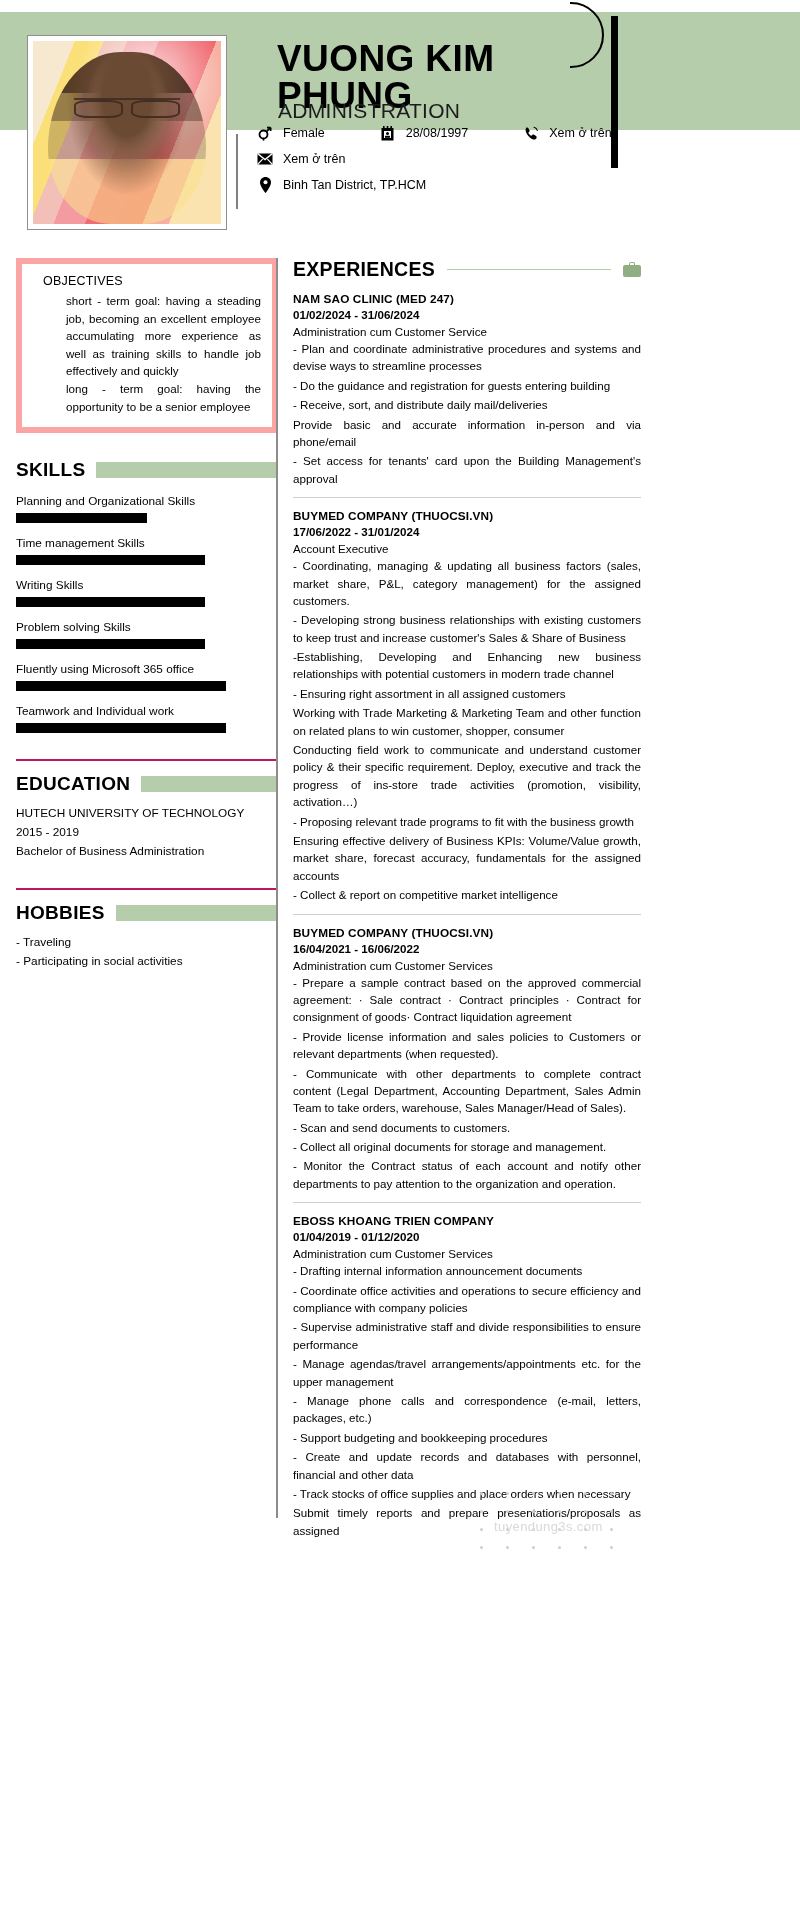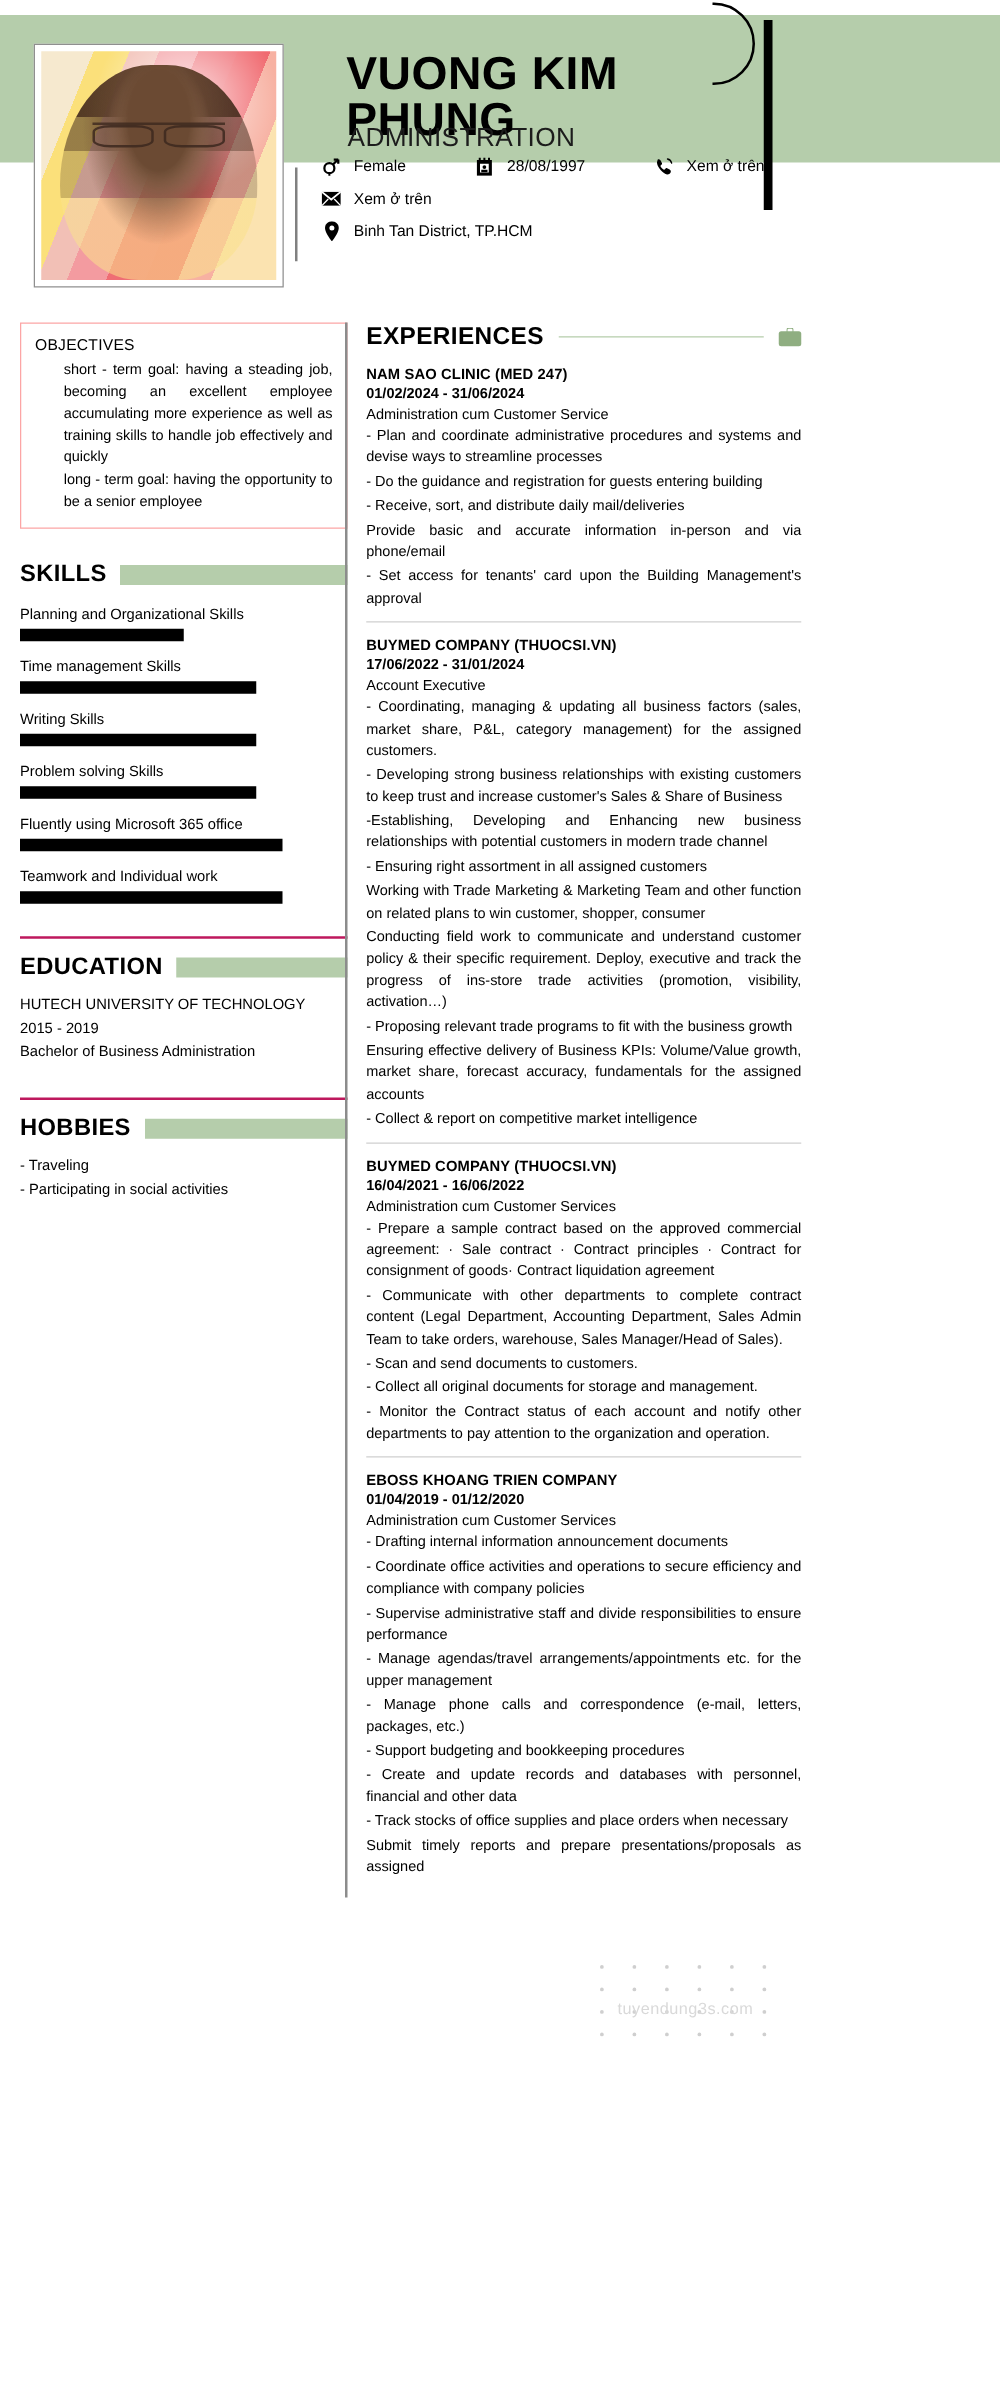--- a/index.html
+++ b/index.html
@@ -71,21 +71,21 @@
     content:""; position:absolute; left:-32px; top:2px; width:62px; height:62px;
     border:2px solid #000; border-radius:50%;
   }
   .right-bar{
     position:absolute; right:14px; top:16px; width:7px; height:152px; background:#000;
   }
 
   
   .left { position:absolute; left:16px; top:258px; width:262px; }
 
-  .obj-box { border:1px solid #fca5a5; padding:10px 11px 12px 11px; }
+  .obj-box { border:6px solid #fca5a5; padding:10px 11px 12px 21px; }
   .obj-title { font-size:12.5px; letter-spacing:.2px; margin-bottom:4px; }
   .obj-p { font-size:11.6px; line-height:1.52; text-align:justify;margin-left:23px; }
 
   .sec { margin-top:26px; }
   .sec-head { display:flex; align-items:center; gap:11px; }
   .sec-head.ruled { border-top:2px solid #be185d; padding-top:12px; }
   .sec-title { font-size:19px; font-weight:bold; letter-spacing:.3px; }
   .sec-accent { height:16px; background:#b5cdab; flex:1; }
 
   .skill { margin-top:13px; }
@@ -108,21 +108,21 @@
   .briefcase b { position:absolute; left:6px; top:0; width:6px; height:4px; border:1.6px solid #8fae81; border-bottom:none; border-radius:2px 2px 0 0; display:block;}
 
   .job { padding-top:11px; }
   .job + .job { border-top:1px solid #cfcfcf; margin-top:10px; }
   .job-co { font-size:11.8px; font-weight:bold; letter-spacing:.1px; }
   .job-dates { font-size:11.6px; font-weight:bold; margin-top:2px; }
   .job-role { font-size:11.6px; margin-top:4px; }
   .job-b { font-size:11.6px; line-height:1.5; text-align:justify; margin-top:2px; }
 
   
-  .wm { position:absolute; left:480px; top:1572px; width:190px; height:70px; }
+  .wm { position:absolute; left:480px; top:1492px; width:190px; height:70px; }
   .wm .dots { position:absolute; inset:0; }
   .wm .dots span {
     position:absolute; width:3px; height:3px; background:#cfcfcf; border-radius:50%;
   }
   .wm-text {
     position:absolute; left:14px; top:27px; font-size:13px; color:#d9d9d9; letter-spacing:.4px;
   }
 </style>
 </head>
 <body>
@@ -314,20 +314,21 @@
       <div class="job-b">- Proposing relevant trade programs to fit with the business growth</div>
       <div class="job-b">Ensuring effective delivery of Business KPIs: Volume/Value growth, market share, forecast accuracy, fundamentals for the assigned accounts</div>
       <div class="job-b">- Collect &amp; report on competitive market intelligence</div>
     </div>
 
     <div class="job">
       <div class="job-co">BUYMED COMPANY (THUOCSI.VN)</div>
       <div class="job-dates">16/04/2021 - 16/06/2022</div>
       <div class="job-role">Administration cum Customer Services</div>
       <div class="job-b">-  Prepare a sample contract based on the approved commercial agreement: · Sale contract · Contract principles · Contract for consignment of goods· Contract liquidation agreement</div>
+      <div class="job-b">- Provide license information and sales policies to Customers or relevant departments (when requested).</div>
       <div class="job-b">- Communicate with other departments to complete contract content (Legal Department, Accounting Department, Sales Admin Team to take orders, warehouse, Sales Manager/Head of Sales).</div>
       <div class="job-b">- Scan and send documents to customers.</div>
       <div class="job-b">- Collect all original documents for storage and management.</div>
       <div class="job-b">- Monitor the Contract status of each account and notify other departments to pay attention to the organization and operation.</div>
     </div>
 
     <div class="job">
       <div class="job-co">EBOSS KHOANG TRIEN COMPANY</div>
       <div class="job-dates">01/04/2019 - 01/12/2020</div>
       <div class="job-role">Administration cum Customer Services</div>

